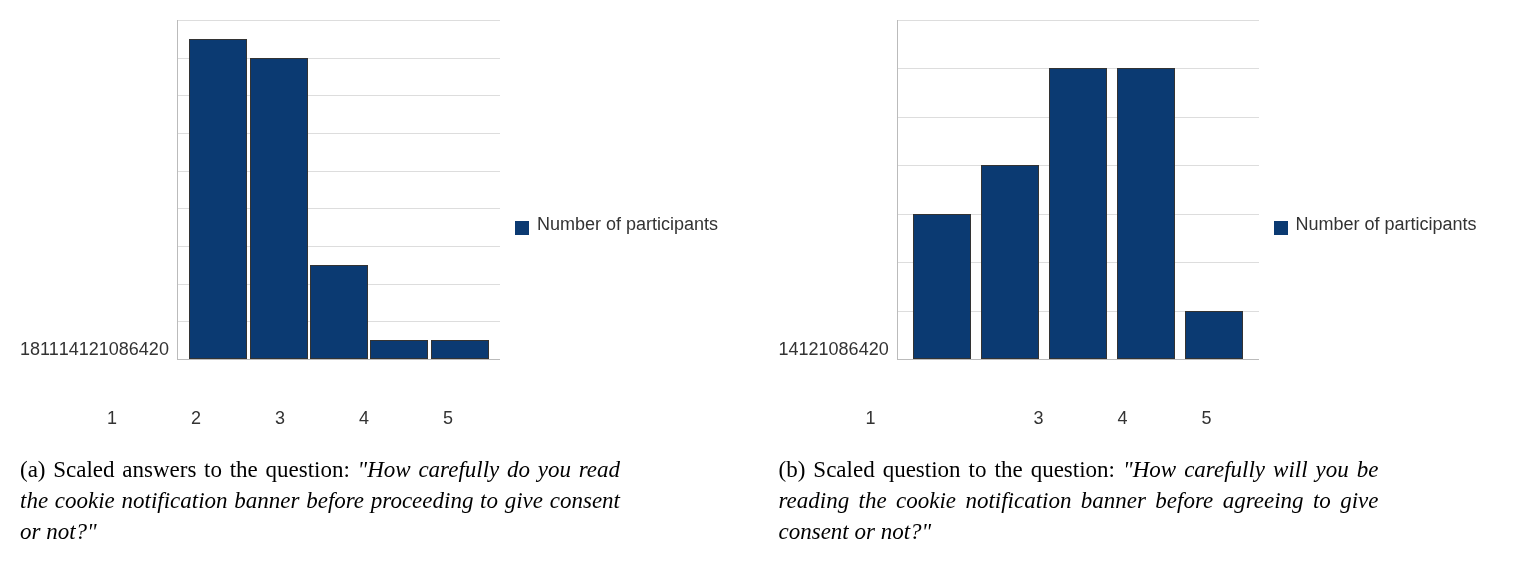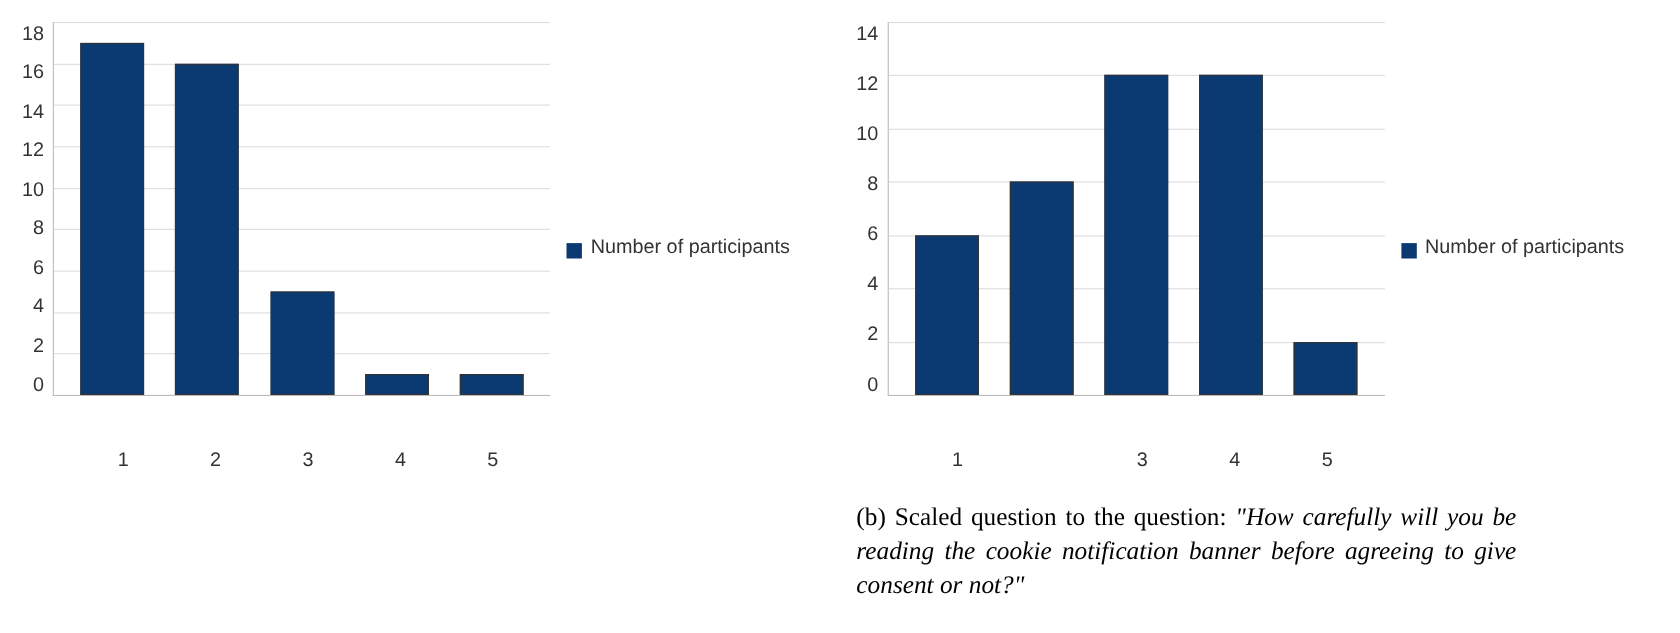--- a/index.html
+++ b/index.html
@@ -29,21 +29,21 @@
       gap: 15px;
     }
     .chart-area {
       position: relative;
       height: 380px;
       width: 480px;
       display: flex;
     }
     .y-axis {
       display: flex;
-      flex-direction: column;
+      flex-direction: row;
       justify-content: space-between;
       align-items: flex-end;
       padding-right: 8px;
       font-family: Arial, sans-serif;
       font-size: 18px;
       color: #333;
       height: 340px;
     }
     .plot-area {
       position: relative;
@@ -131,21 +131,21 @@
 <body>
 
 <div class="charts-container">
 
   <div class="chart-panel">
     <div class="chart-row">
       <div class="chart-wrapper">
         <div class="chart-area">
           <div class="y-axis">
             <span>18</span>
-            <span>16</span>
+            <span>11</span>
             <span>14</span>
             <span>12</span>
             <span>10</span>
             <span>8</span>
             <span>6</span>
             <span>4</span>
             <span>2</span>
             <span>0</span>
           </div>
           <div class="plot-area">
@@ -175,20 +175,23 @@
           <span class="x-label">2</span>
           <span class="x-label">3</span>
           <span class="x-label">4</span>
           <span class="x-label">5</span>
         </div>
       </div>
       <div class="legend">
         <div class="legend-swatch"></div>
         <span>Number of participants</span>
       </div>
+    </div>
+    <div class="caption">
+      <span class="caption-prefix">(a) Scaled answers to the question: </span><span class="caption-question">"How carefully do you read the cookie notification banner before proceeding to give consent or not?"</span>
     </div>
   </div>
 
   <div class="chart-panel">
     <div class="chart-row">
       <div class="chart-wrapper">
         <div class="chart-area">
           <div class="y-axis">
             <span>14</span>
             <span>12</span>

